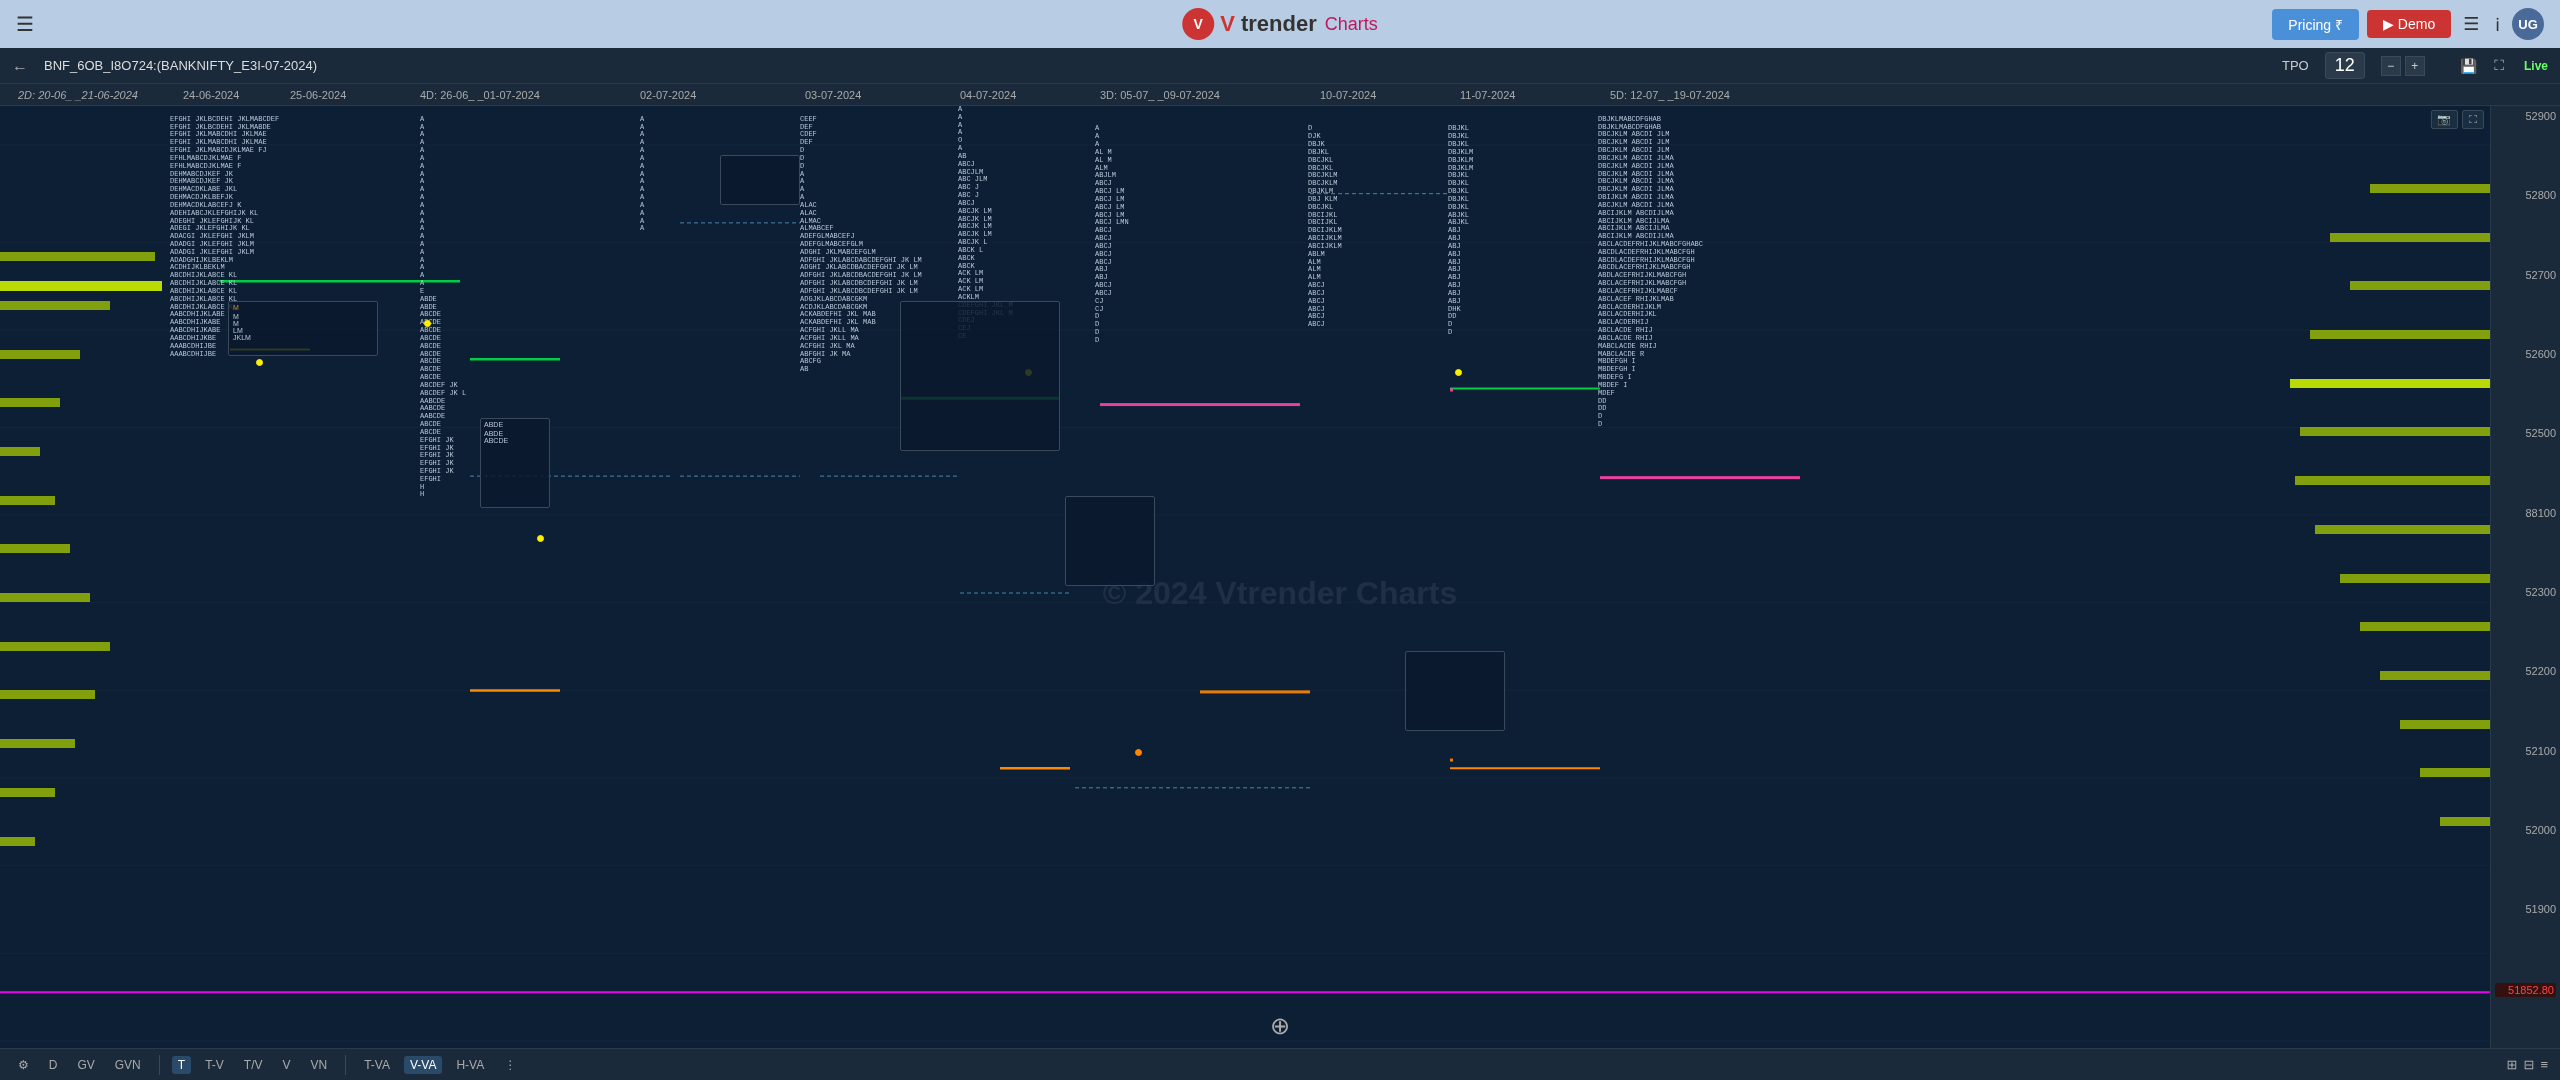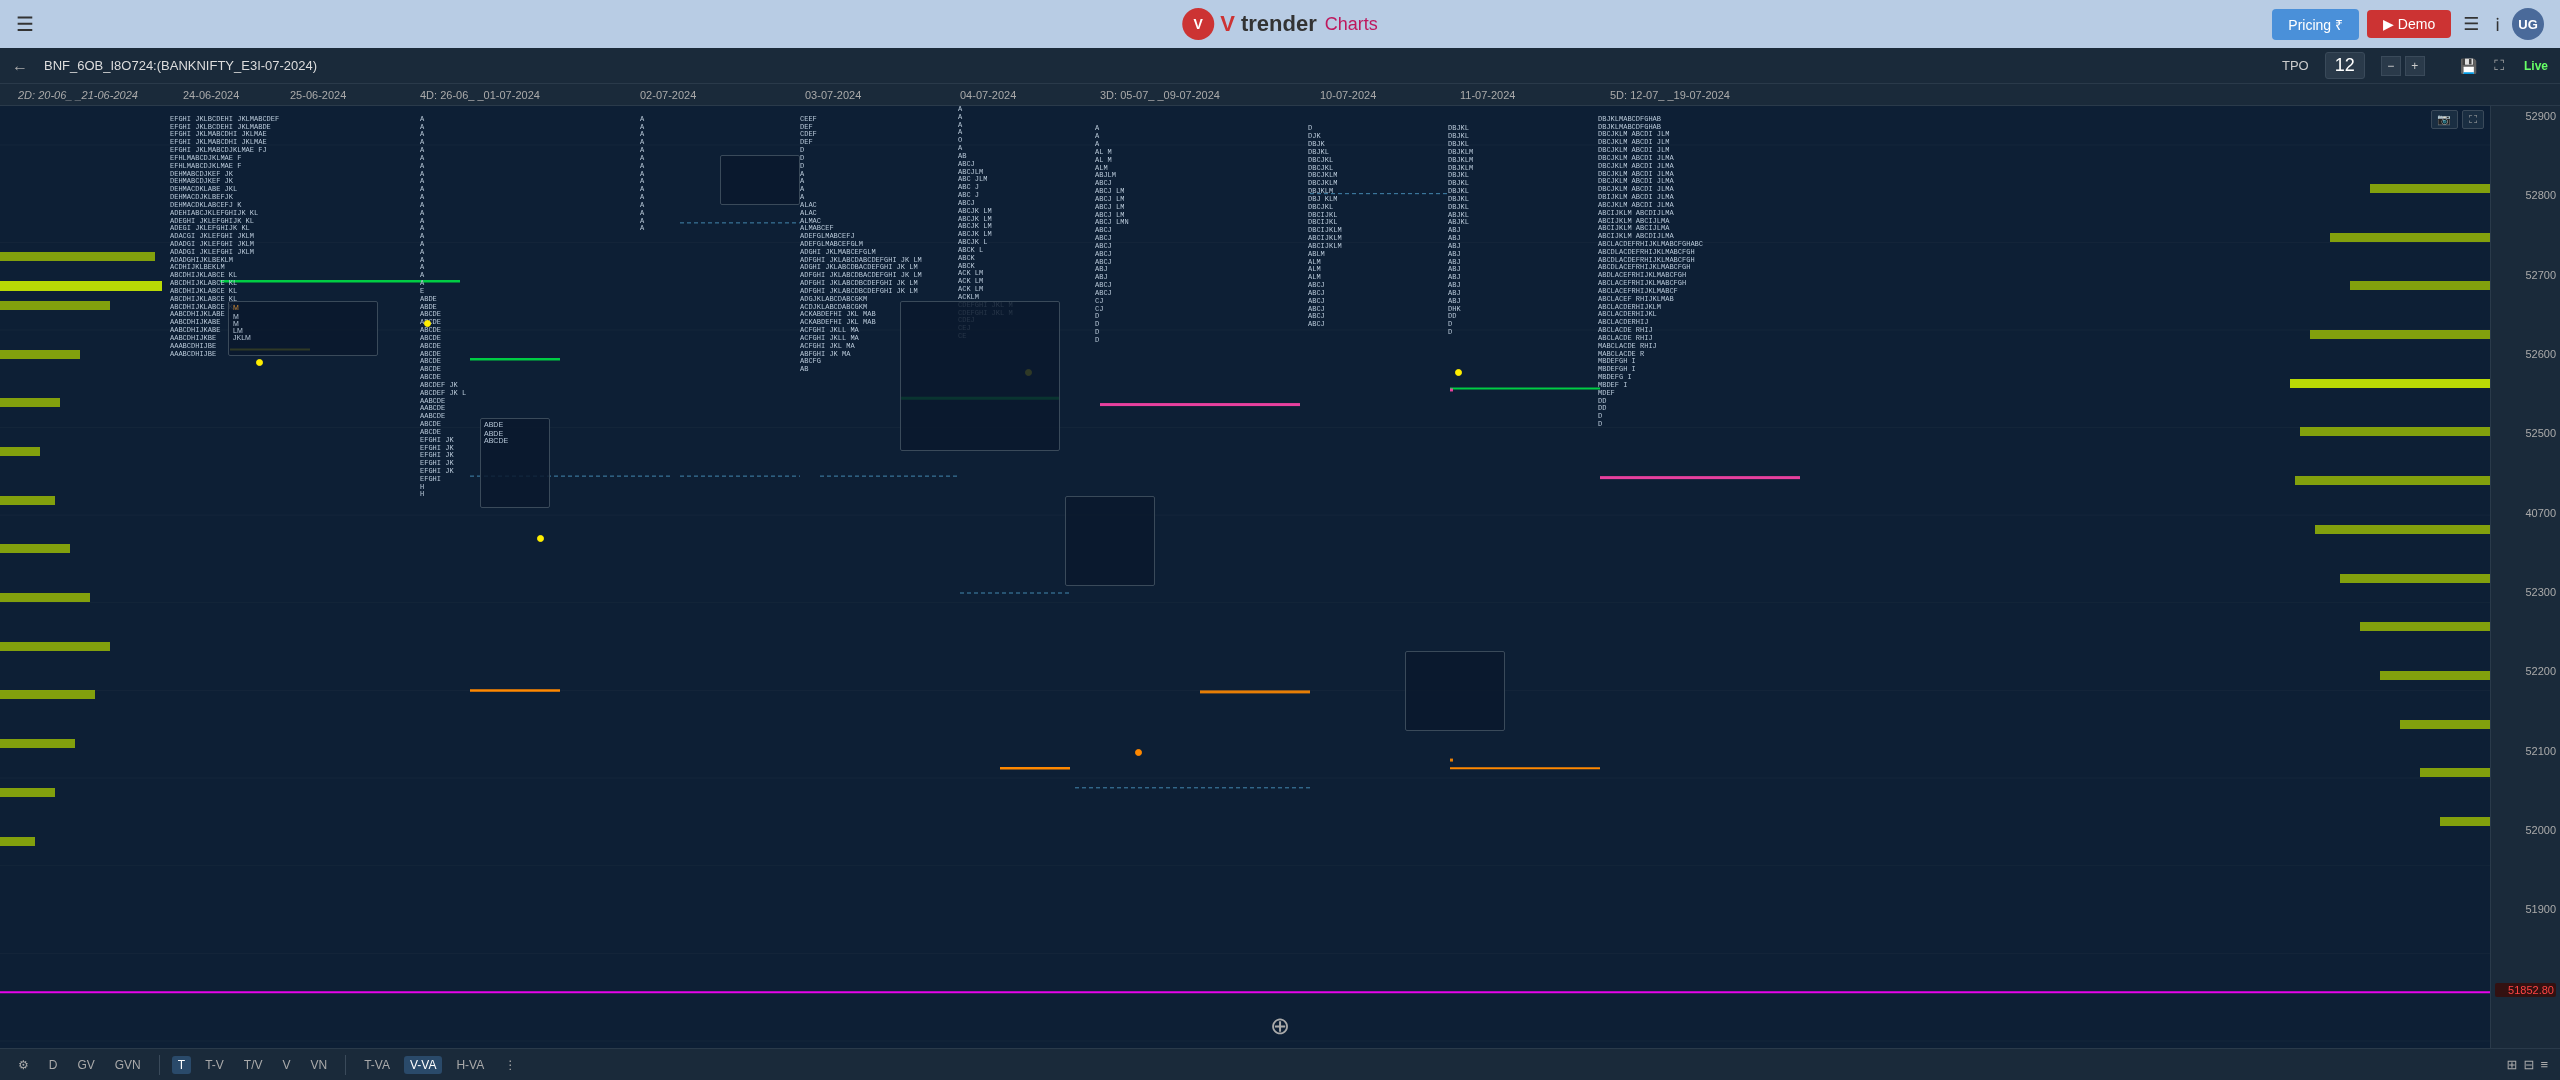--- a/index.html
+++ b/index.html
@@ -342,20 +342,21 @@
     <span class="date-label" style="left:805px;">03-07-2024</span>
     <span class="date-label" style="left:960px;">04-07-2024</span>
     <span class="date-label" style="left:1100px;">3D: 05-07_  _09-07-2024</span>
     <span class="date-label" style="left:1320px;">10-07-2024</span>
     <span class="date-label" style="left:1460px;">11-07-2024</span>
     <span class="date-label" style="left:1610px;">5D: 12-07_  _19-07-2024</span>
   </div>
 
   <div id="chart-canvas" style="position:relative;width:100%;height:calc(100% - 22px);background:#0d1f35;overflow:hidden;">
 
+    <div id="watermark">© 2024 Vtrender Charts</div>
 
     <svg class="chart-svg">
 
       <line x1="0" y1="4%" x2="2560" y2="4%" stroke="#2a3a4a" stroke-width="0.5" opacity="0.5"></line>
       <line x1="0" y1="14%" x2="2560" y2="14%" stroke="#2a3a4a" stroke-width="0.5" opacity="0.5"></line>
       <line x1="0" y1="23%" x2="2560" y2="23%" stroke="#2a3a4a" stroke-width="0.5" opacity="0.5"></line>
       <line x1="0" y1="33%" x2="2560" y2="33%" stroke="#2a3a4a" stroke-width="0.5" opacity="0.5"></line>
       <line x1="0" y1="42%" x2="2560" y2="42%" stroke="#2a3a4a" stroke-width="0.5" opacity="0.5"></line>
       <line x1="0" y1="51%" x2="2560" y2="51%" stroke="#2a3a4a" stroke-width="0.5" opacity="0.5"></line>
       <line x1="0" y1="60%" x2="2560" y2="60%" stroke="#2a3a4a" stroke-width="0.5" opacity="0.5"></line>
@@ -748,21 +749,21 @@
 
     <div style="position:absolute;left:1405px;top:56%;width:100px;height:80px;background:rgba(10,25,45,0.85);border:1px solid #3a4a5a;border-radius:2px;">
     </div>
 
     <div id="price-scale">
       <div class="price-tick">52900</div>
       <div class="price-tick">52800</div>
       <div class="price-tick">52700</div>
       <div class="price-tick">52600</div>
       <div class="price-tick">52500</div>
-      <div class="price-tick">40700</div>
+      <div class="price-tick">88100</div>
       <div class="price-tick">52300</div>
       <div class="price-tick">52200</div>
       <div class="price-tick">52100</div>
       <div class="price-tick">52000</div>
       <div class="price-tick">51900</div>
       <div class="price-tick" style="color:#ff4444;background:#331111;padding:1px 2px;border-radius:2px;">51852.80</div>
       <div class="price-tick">51800</div>
     </div>
 
     <div id="crosshair-icon">⊕</div>

